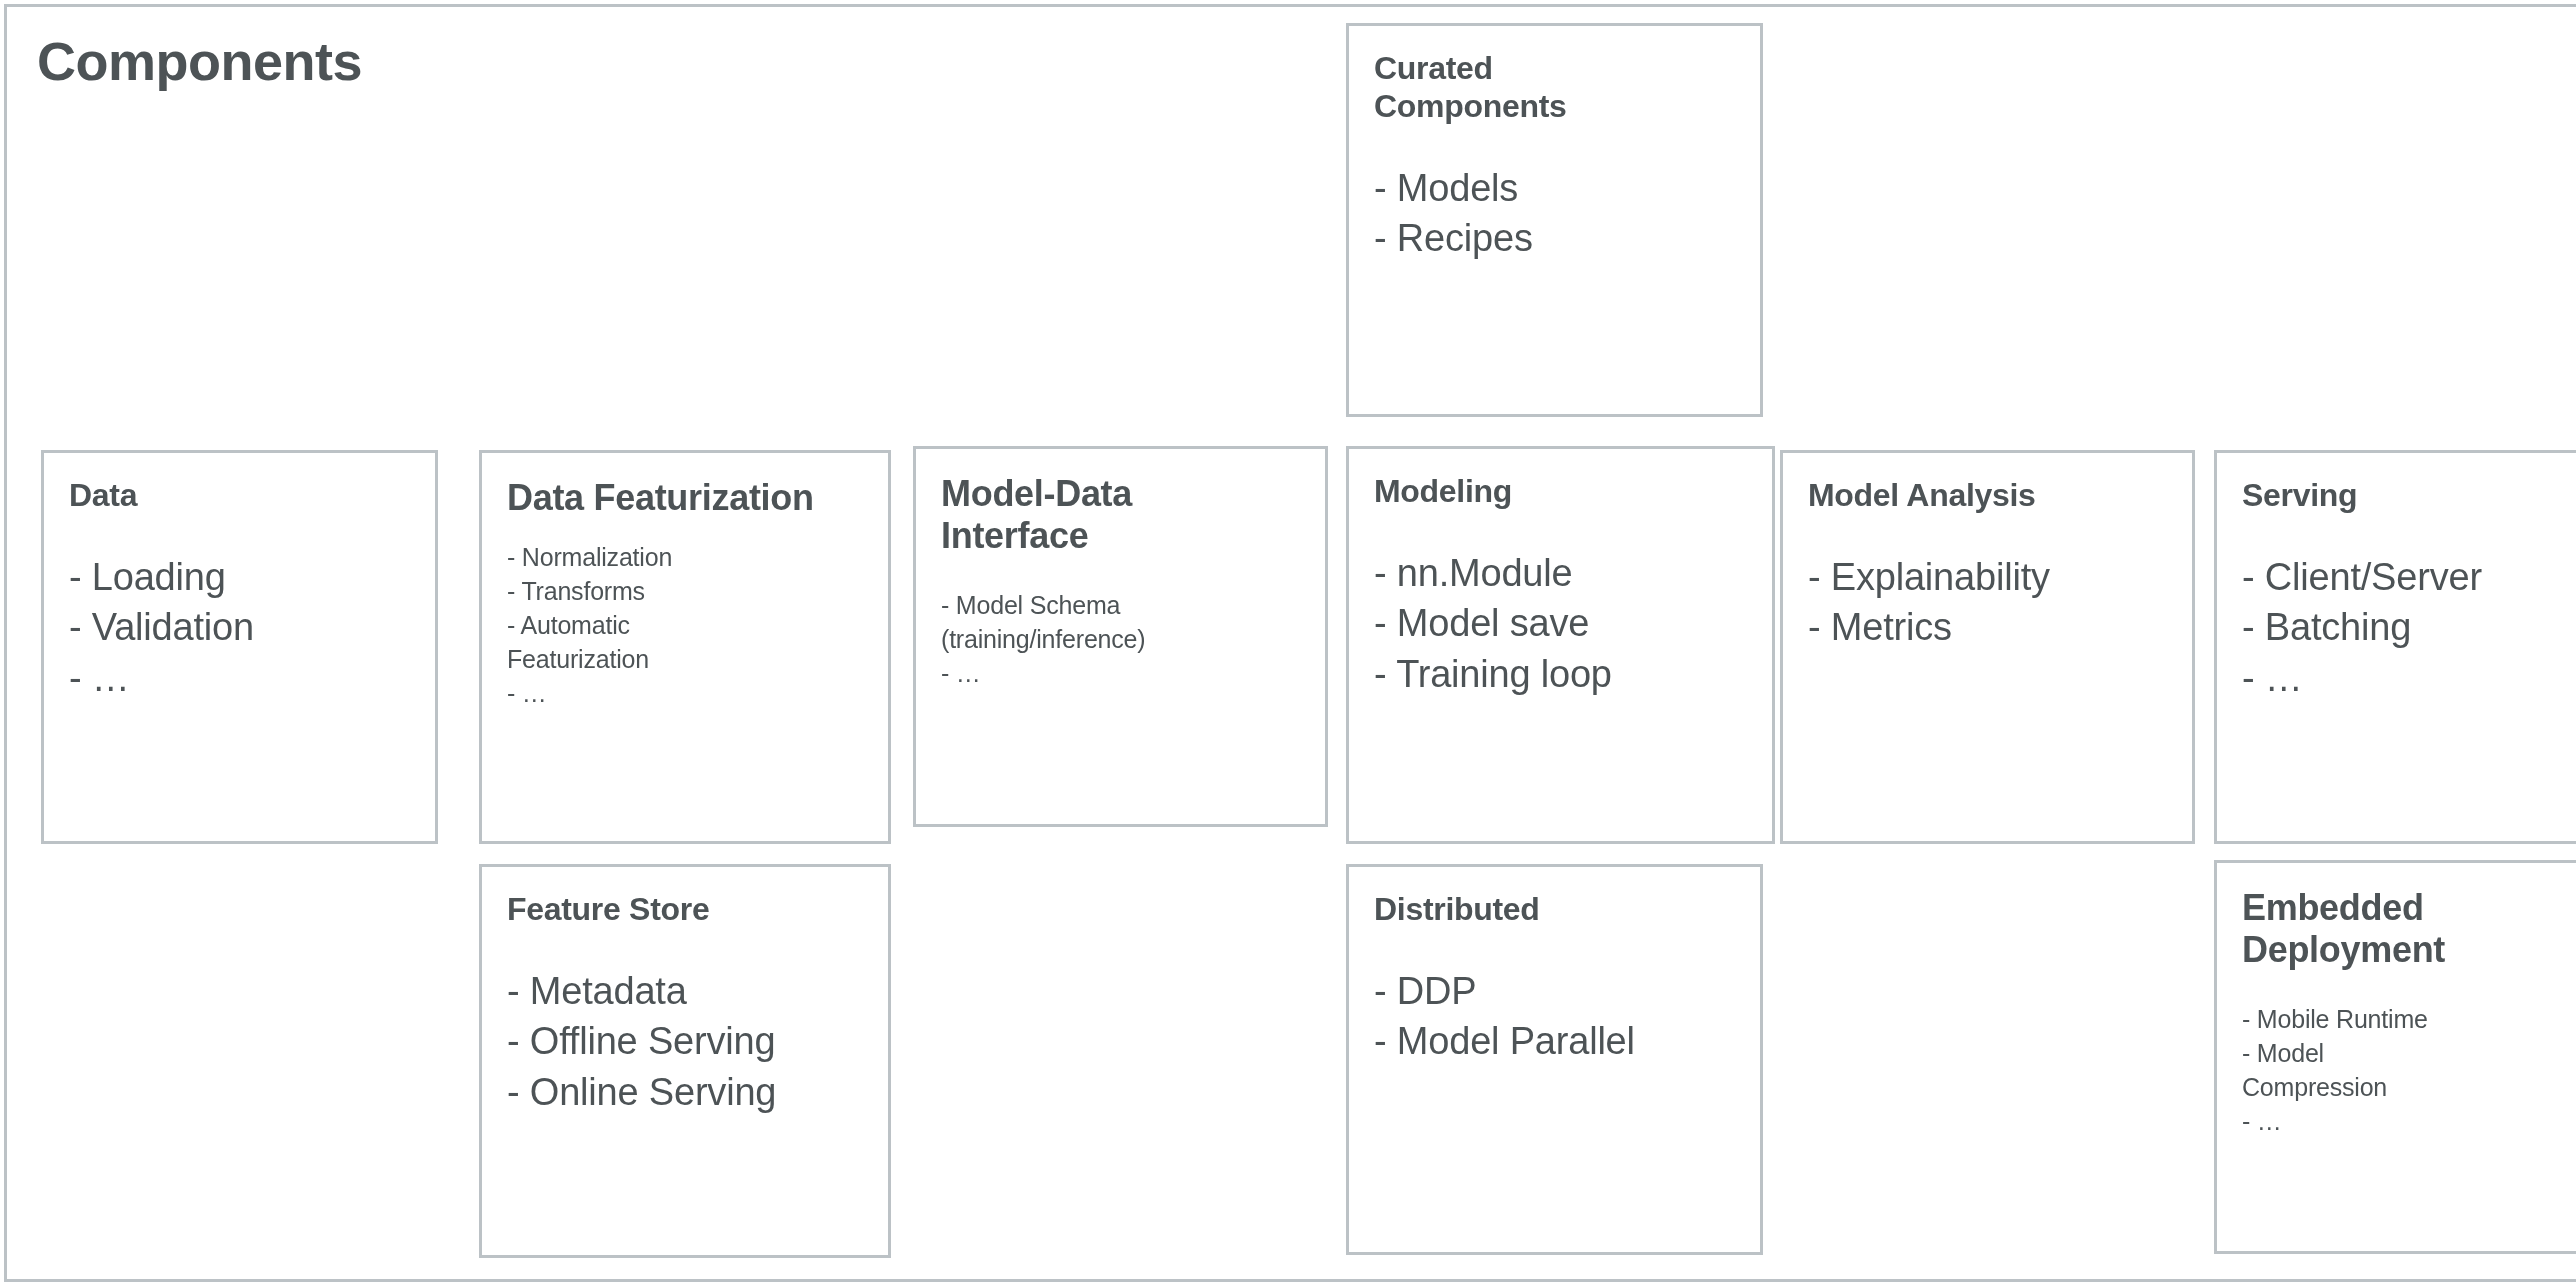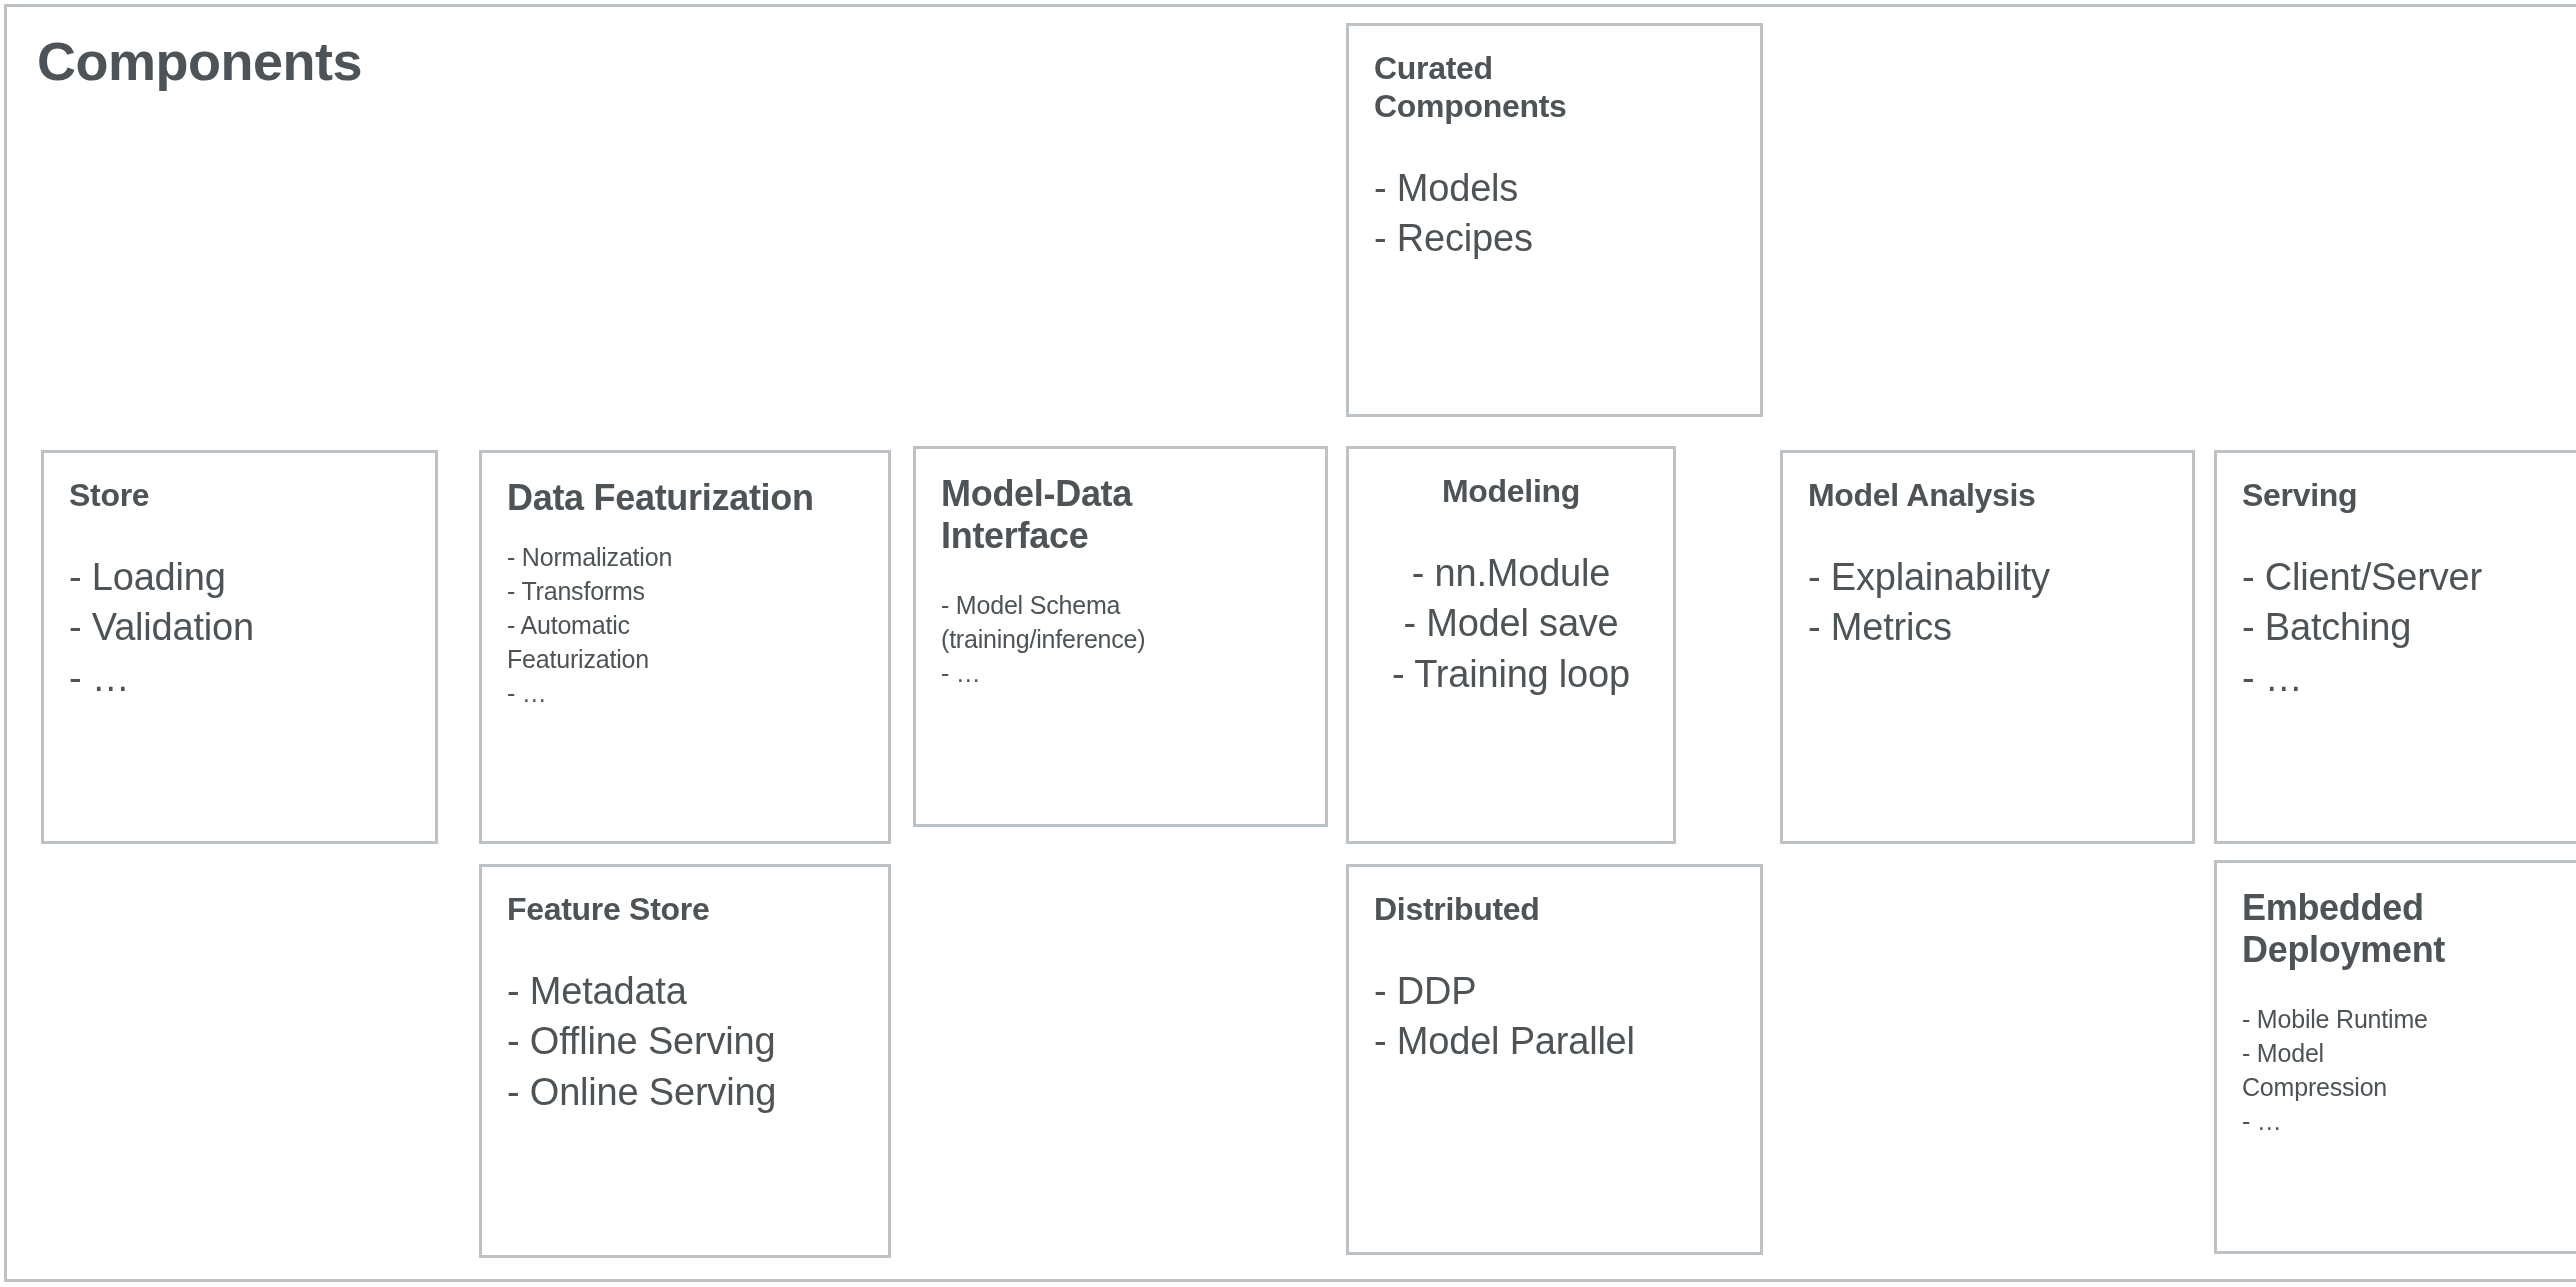--- a/index.html
+++ b/index.html
@@ -101,21 +101,21 @@
     <div class="card-title" style="white-space: pre-line;">Curated
 Components</div>
     <div class="spacer-md"></div>
     <ul class="card-list">
       <li>- Models</li>
       <li>- Recipes</li>
     </ul>
   </div>
 
   <div class="card" style="left:41px; top:450px; width:397px; height:394px;">
-    <div class="card-title">Store</div>
+    <div class="card-title">Data</div>
     <div class="spacer-md"></div>
     <ul class="card-list">
       <li>- Loading</li>
       <li>- Validation</li>
       <li>- …</li>
     </ul>
   </div>
 
   <div class="card" style="left:479px; top:450px; width:412px; height:394px;">
     <div class="card-title small">Data Featurization</div>
@@ -133,21 +133,21 @@
     <div class="card-title small" style="white-space: pre-line;">Model-Data
 Interface</div>
     <div class="spacer-sm"></div>
     <ul class="card-list small">
       <li style="white-space: pre-line;">- Model Schema
 (training/inference)</li>
       <li>- …</li>
     </ul>
   </div>
 
-  <div class="card" style="left:1346px; top:446px; width:330px; height:398px;text-align:center;">
+  <div class="card" style="left:1346px; top:446px; width:429px; height:398px;">
     <div class="card-title">Modeling</div>
     <div class="spacer-md"></div>
     <ul class="card-list">
       <li>- nn.Module</li>
       <li>- Model save</li>
       <li>- Training loop</li>
     </ul>
   </div>
 
   <div class="card" style="left:1780px; top:450px; width:415px; height:394px;">

